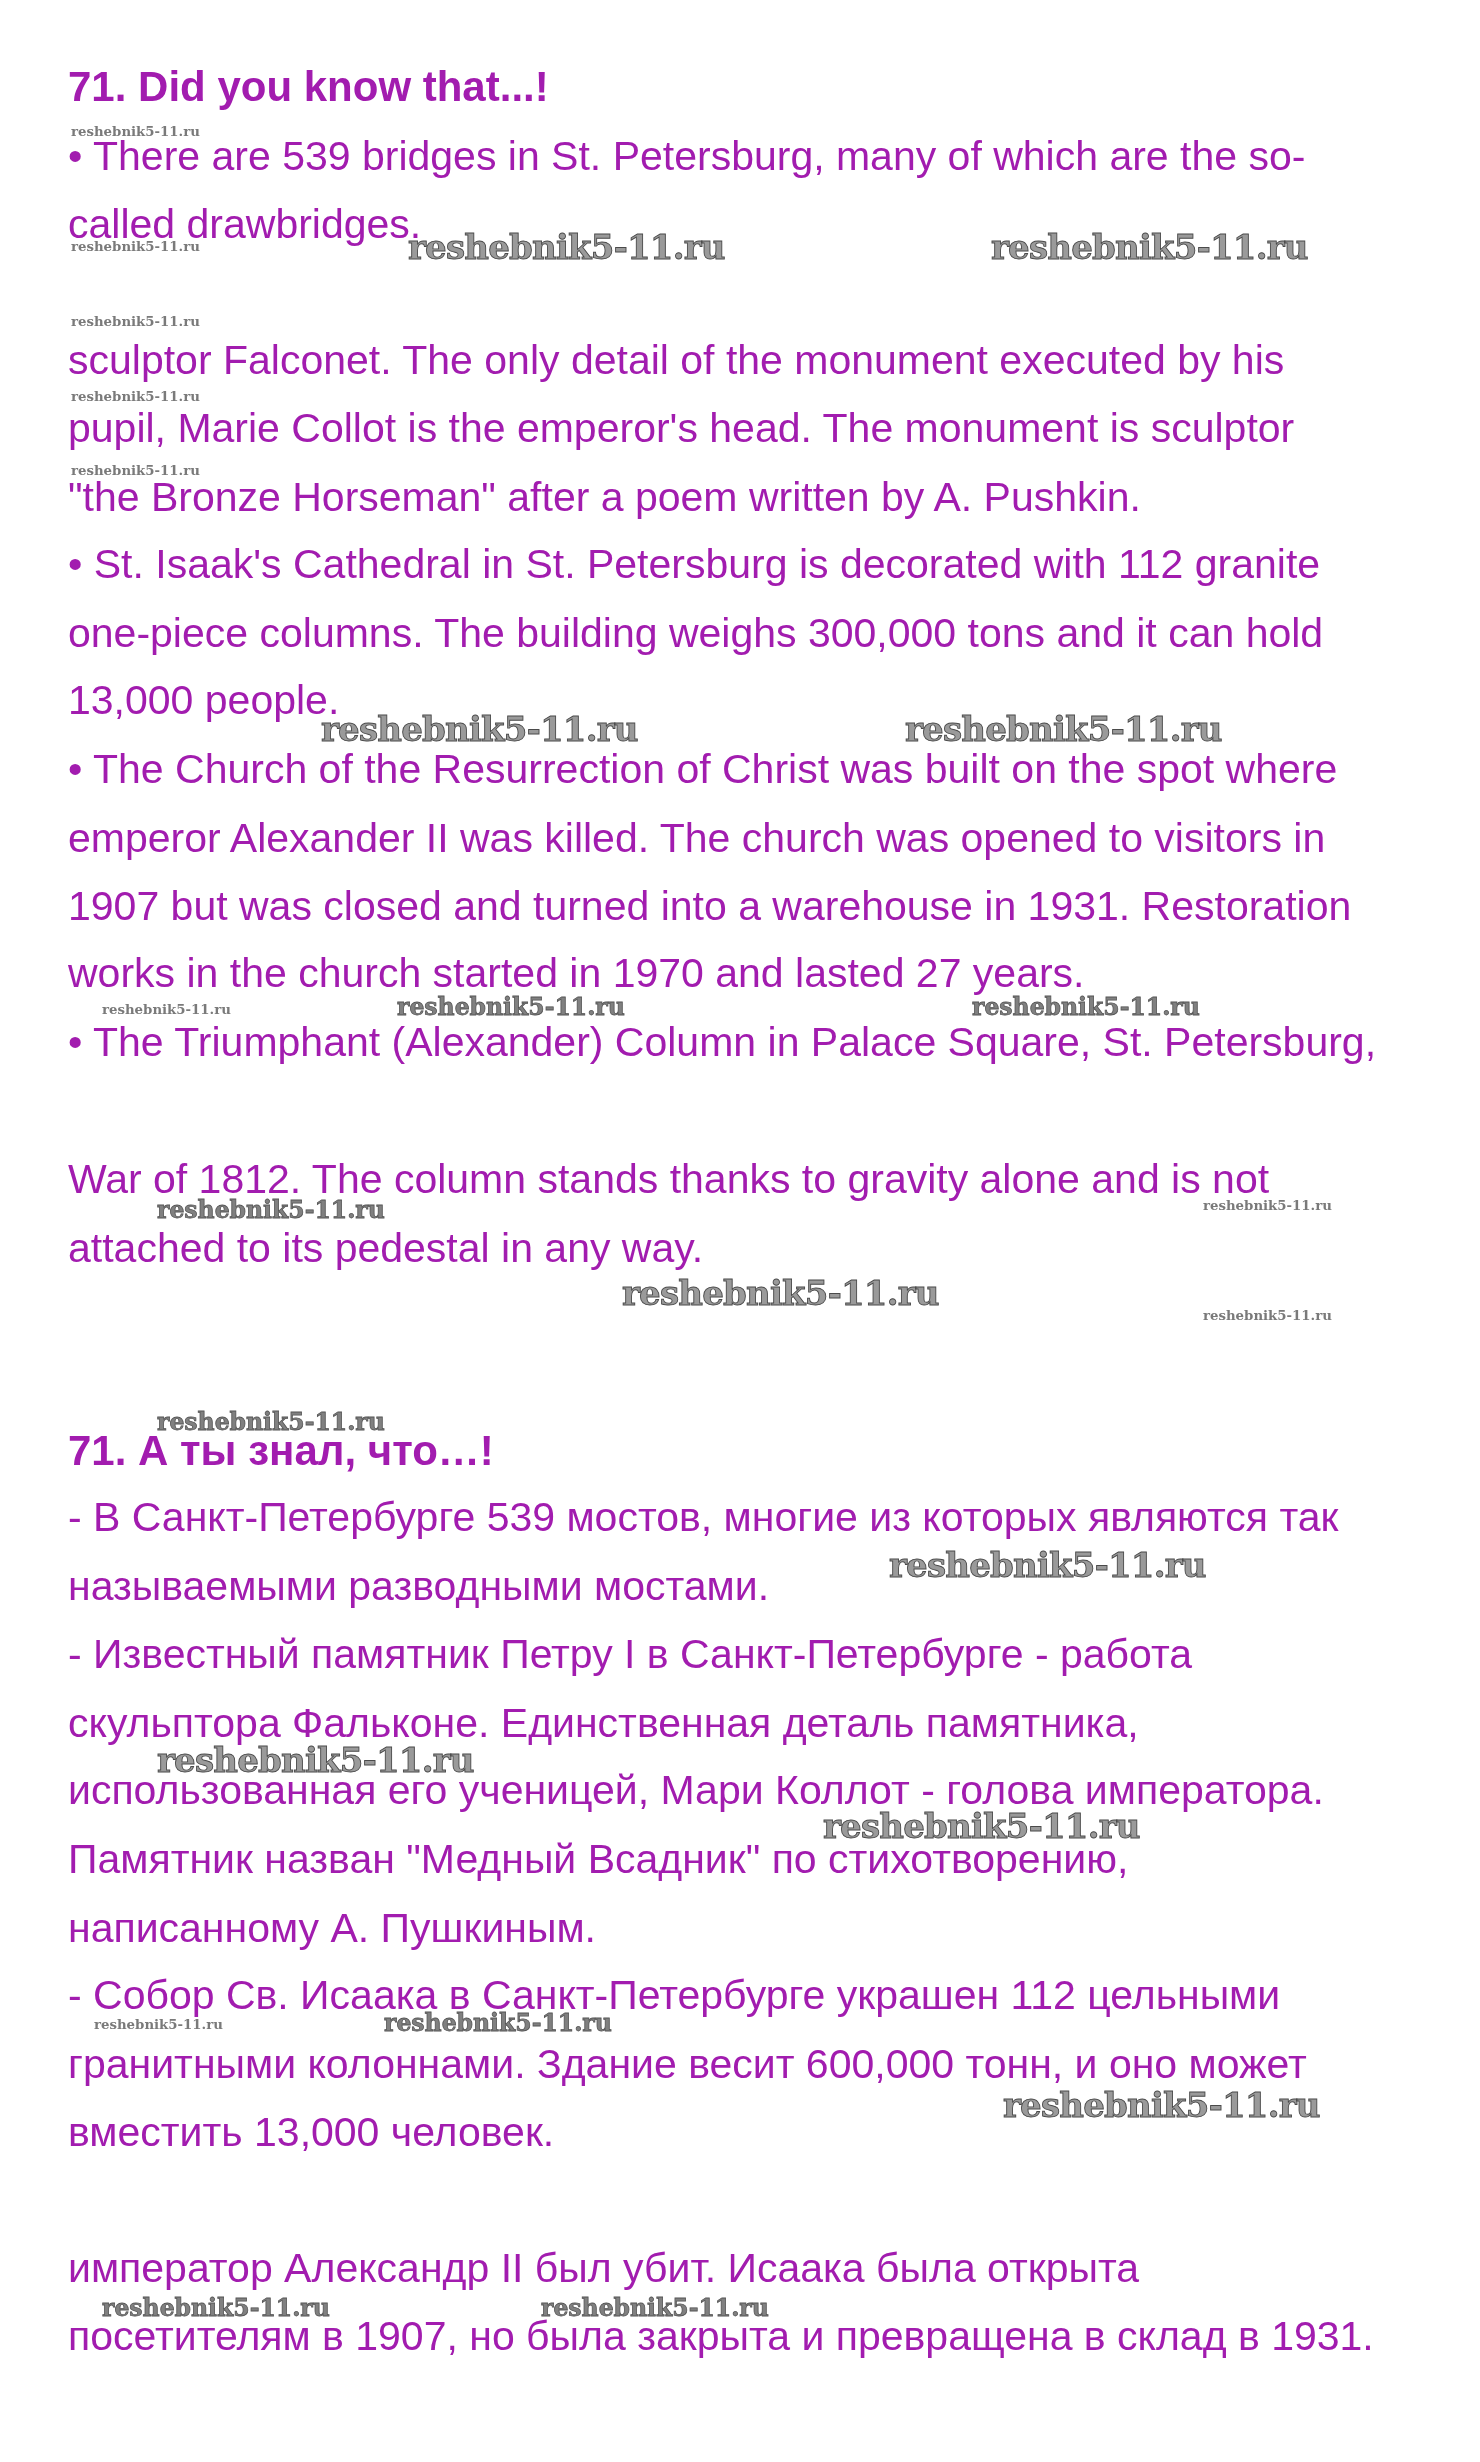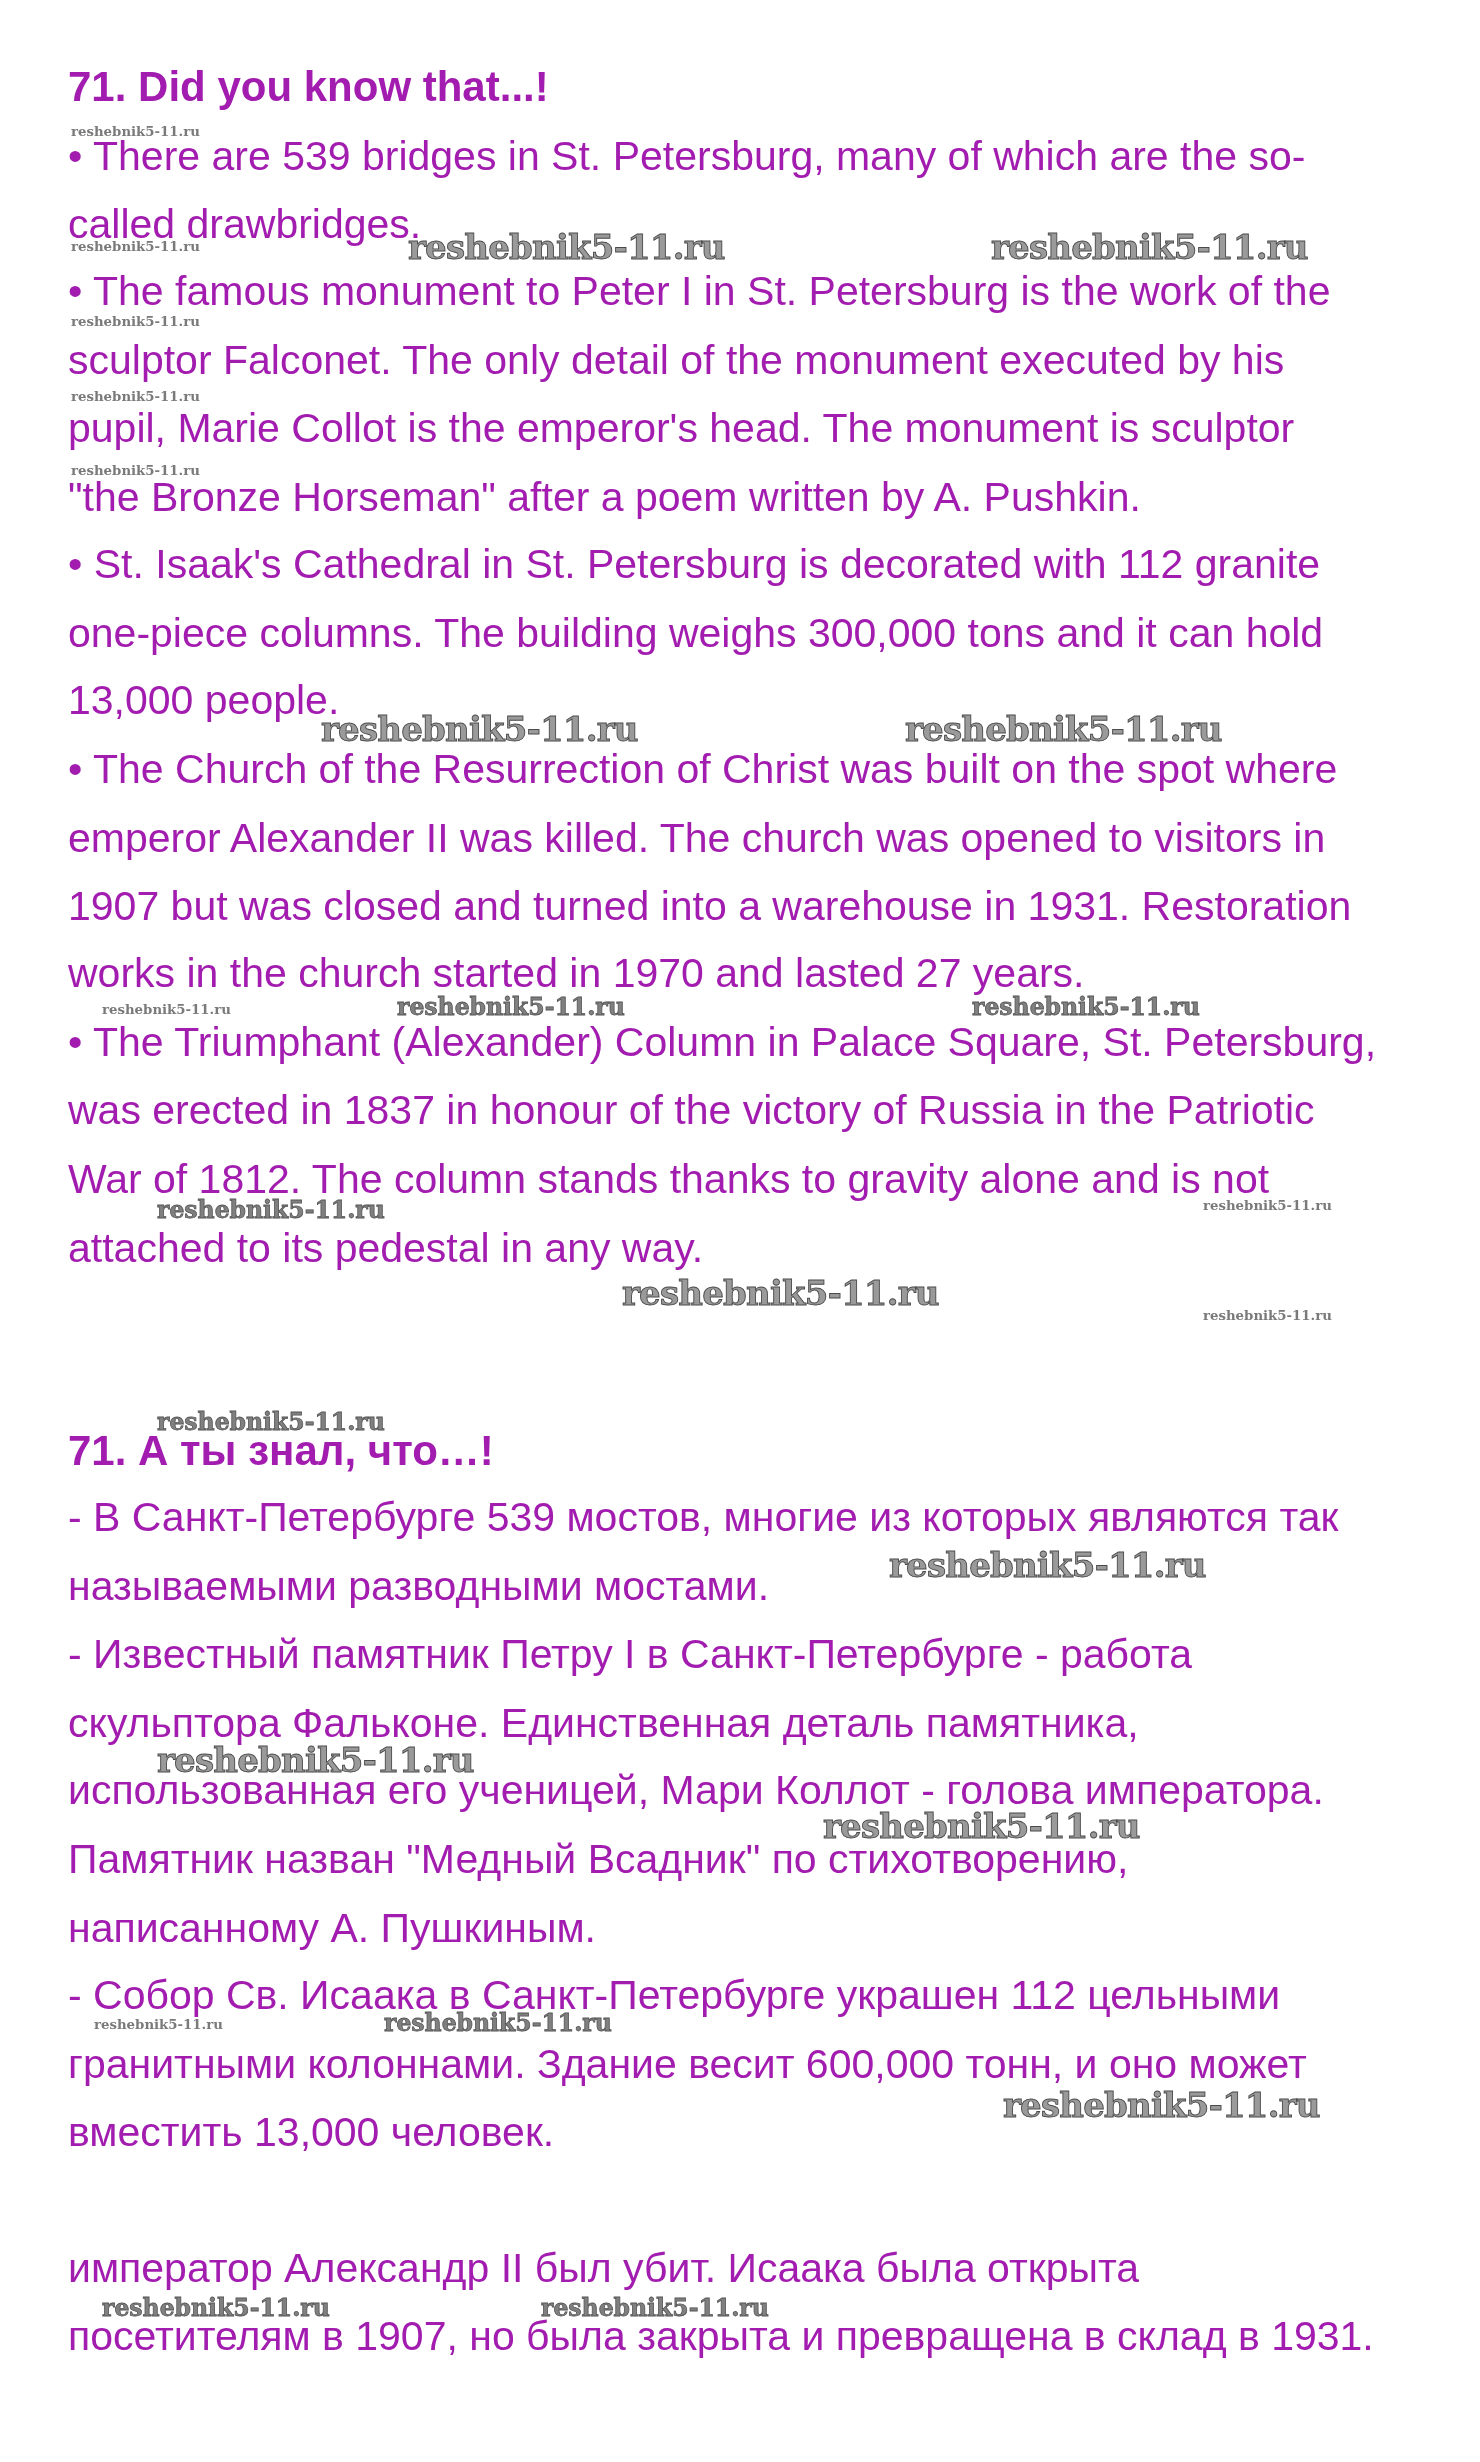--- a/index.html
+++ b/index.html
@@ -23,33 +23,31 @@
     -webkit-text-stroke: 0.9px #4a4a4a; letter-spacing: -0.8px; }
 </style>
 </head>
 <body>
 
 <div class="page">
 
   <div class="line heading" style="top:63px">71. Did you know that...!</div>
   <div class="line" style="top:133px">• There are 539 bridges in St. Petersburg, many of which are the so-</div>
   <div class="line" style="top:201px">called drawbridges.</div>
-  <div class="line" style="top:268px">• The famous monument to Peter I in St. Petersburg is the work of the</div>
   <div class="line" style="top:337px">sculptor Falconet. The only detail of the monument executed by his</div>
   <div class="line" style="top:405px">pupil, Marie Collot is the emperor's head. The monument is sculptor</div>
   <div class="line" style="top:474px">"the Bronze Horseman" after a poem written by A. Pushkin.</div>
   <div class="line" style="top:541px">• St. Isaak's Cathedral in St. Petersburg is decorated with 112 granite</div>
   <div class="line" style="top:610px">one-piece columns. The building weighs 300,000 tons and it can hold</div>
   <div class="line" style="top:677px">13,000 people.</div>
   <div class="line" style="top:746px">• The Church of the Resurrection of Christ was built on the spot where</div>
   <div class="line" style="top:815px">emperor Alexander II was killed. The church was opened to visitors in</div>
   <div class="line" style="top:883px">1907 but was closed and turned into a warehouse in 1931. Restoration</div>
   <div class="line" style="top:950px">works in the church started in 1970 and lasted 27 years.</div>
   <div class="line" style="top:1019px">• The Triumphant (Alexander) Column in Palace Square, St. Petersburg,</div>
-  <div class="line" style="top:1087px">was erected in 1837 in honour of the victory of Russia in the Patriotic</div>
   <div class="line" style="top:1156px">War of 1812. The column stands thanks to gravity alone and is not</div>
   <div class="line" style="top:1225px">attached to its pedestal in any way.</div>
 
   <div class="line heading" style="top:1427px">71. А ты знал, что…!</div>
   <div class="line" style="top:1494px">- В Санкт-Петербурге 539 мостов, многие из которых являются так</div>
   <div class="line" style="top:1563px">называемыми разводными мостами.</div>
   <div class="line" style="top:1631px">- Известный памятник Петру I в Санкт-Петербурге - работа</div>
   <div class="line" style="top:1700px">скульптора Фальконе. Единственная деталь памятника,</div>
   <div class="line" style="top:1767px">использованная его ученицей, Мари Коллот - голова императора.</div>
   <div class="line" style="top:1836px">Памятник назван "Медный Всадник" по стихотворению,</div>

